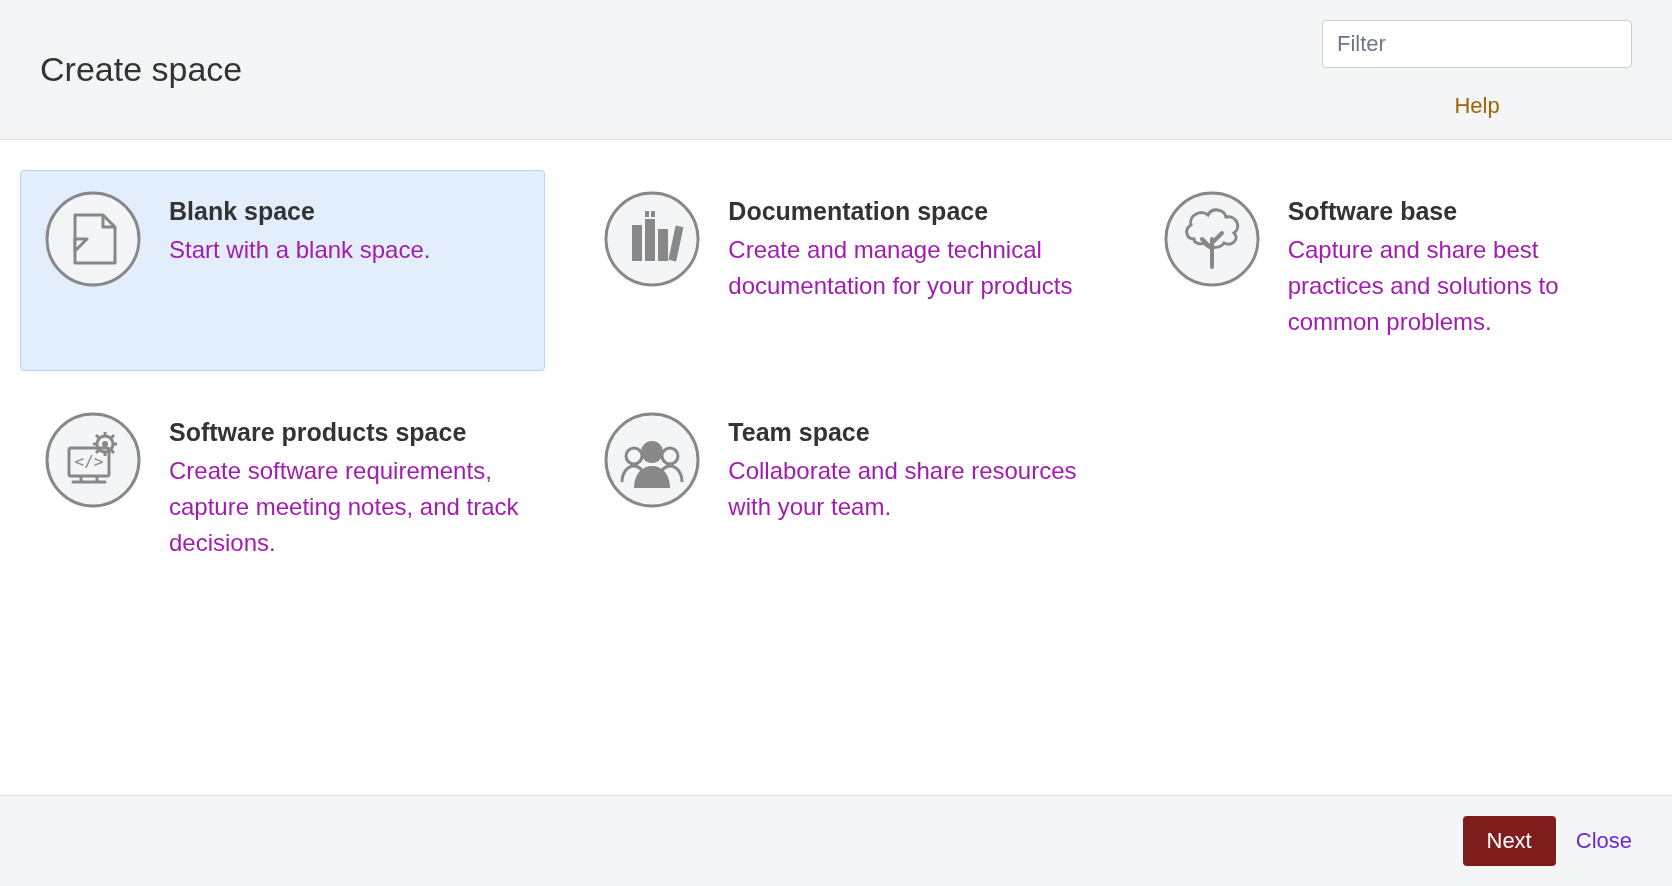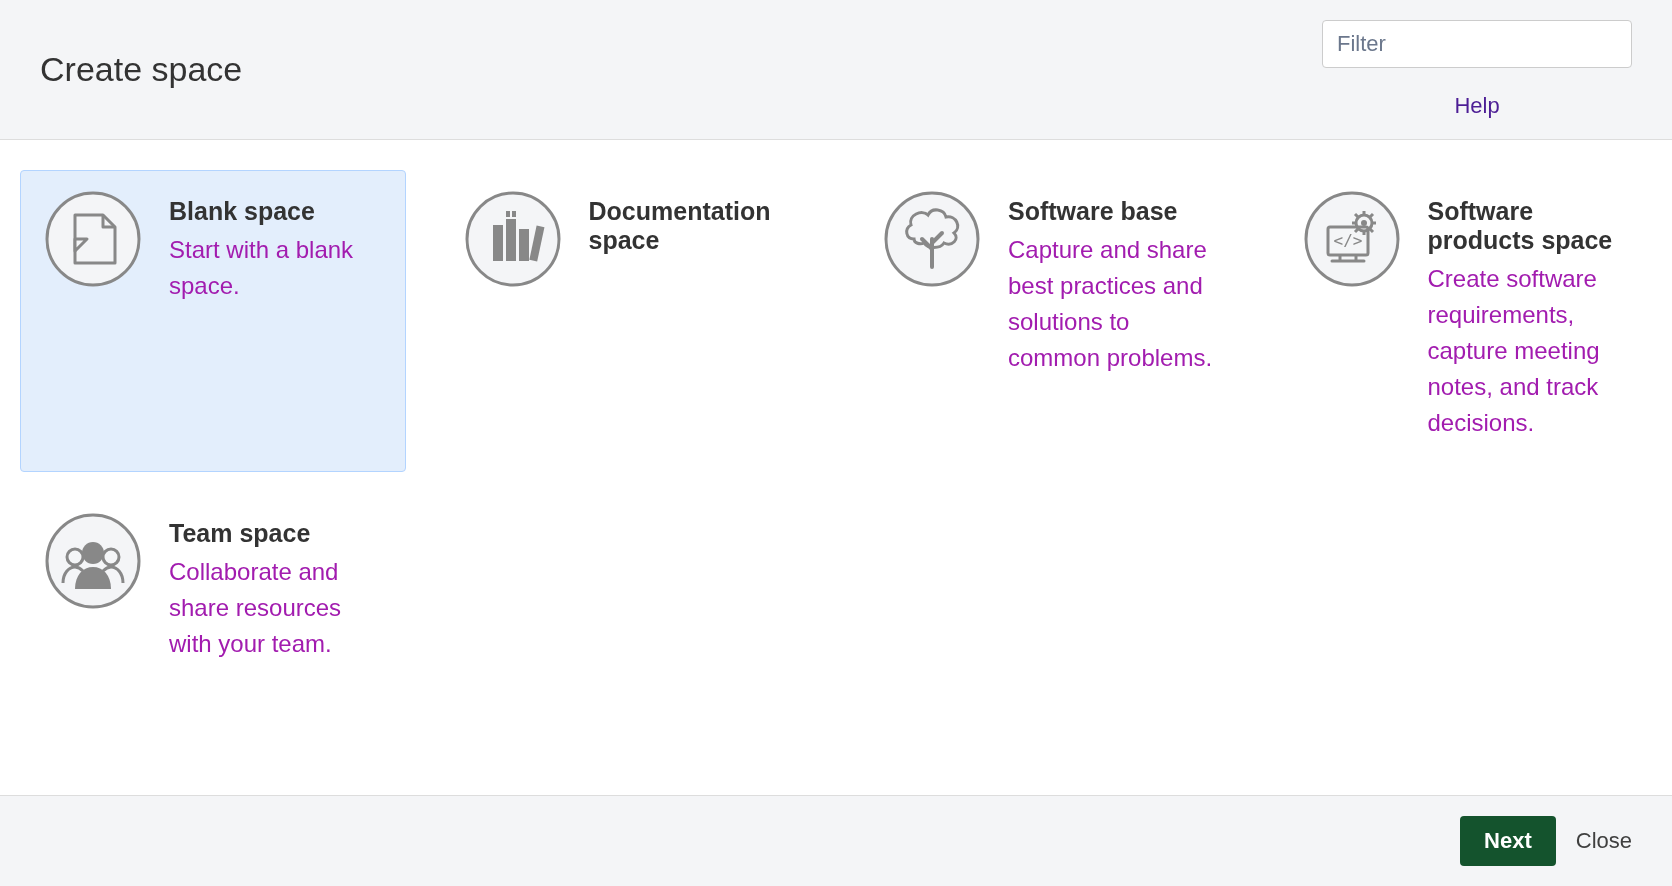--- a/index.html
+++ b/index.html
@@ -40,30 +40,30 @@
       padding: 10px 14px;
       font-size: 22px;
       border: 1px solid #ccc;
       border-radius: 4px;
       color: #333;
     }
     .filter-input::placeholder {
       color: #6b778c;
     }
     .help-link {
-      color: #4c1d95;
+      color: #a16207;
       font-size: 22px;
       text-decoration: none;
       cursor: pointer;
     }
     .content {
       flex: 1;
       padding: 30px 8px 20px 20px;
       display: grid;
-      grid-template-columns: 1fr 1fr 1fr 1fr;
+      grid-template-columns: 1fr 1fr 1fr;
       grid-auto-rows: min-content;
       gap: 20px 34px;
       align-content: start;
     }
     .space-card {
       display: flex;
       align-items: flex-start;
       gap: 28px;
       padding: 20px 24px 30px 24px;
       border: 1px solid transparent;
@@ -98,31 +98,31 @@
     .footer {
       display: flex;
       justify-content: flex-end;
       align-items: center;
       gap: 20px;
       padding: 20px 40px;
       background: #f4f5f7;
       border-top: 1px solid #ddd;
     }
     .btn-primary {
-      background: #14532d;
+      background: #7f1d1d;
       color: #fff;
       font-size: 22px;
-      font-weight: 700;
+      font-weight: 400;
       border: none;
       border-radius: 4px;
       padding: 12px 24px;
       cursor: pointer;
     }
     .btn-link {
-      color: #404040;
+      color: #6d28d9;
       font-size: 22px;
       background: transparent;
       border: none;
       cursor: pointer;
     }
   </style>
 </head>
 <body>
 
 <div class="header">
@@ -157,20 +157,21 @@
         <rect x="28" y="34" width="10" height="36" fill="#888"></rect>
         <rect x="41" y="28" width="10" height="42" fill="#888"></rect>
         <rect x="54" y="38" width="10" height="32" fill="#888"></rect>
         <rect x="68" y="35" width="8" height="35" fill="#888" transform="rotate(12 72 52)"></rect>
         <rect x="41" y="20" width="4" height="6" fill="#888"></rect>
         <rect x="47" y="20" width="4" height="6" fill="#888"></rect>
       </svg>
     </span>
     <div class="card-text">
       <div class="card-title">Documentation space</div>
+      <div class="card-description">Create and manage technical documentation for your products</div>
     </div>
   </div>
 
   <div class="space-card">
     <span class="card-icon">
       <svg viewBox="0 0 96 96" width="96" height="96">
         <circle cx="48" cy="48" r="46" fill="#f4f5f7" stroke="#888" stroke-width="3"></circle>
         <path d="M 48 76 L 48 48" stroke="#888" stroke-width="4" fill="none" stroke-linecap="round"></path>
         <path d="M 48 58 L 38 48" stroke="#888" stroke-width="4" fill="none" stroke-linecap="round"></path>
         <path d="M 48 52 L 58 42" stroke="#888" stroke-width="4" fill="none" stroke-linecap="round"></path>

